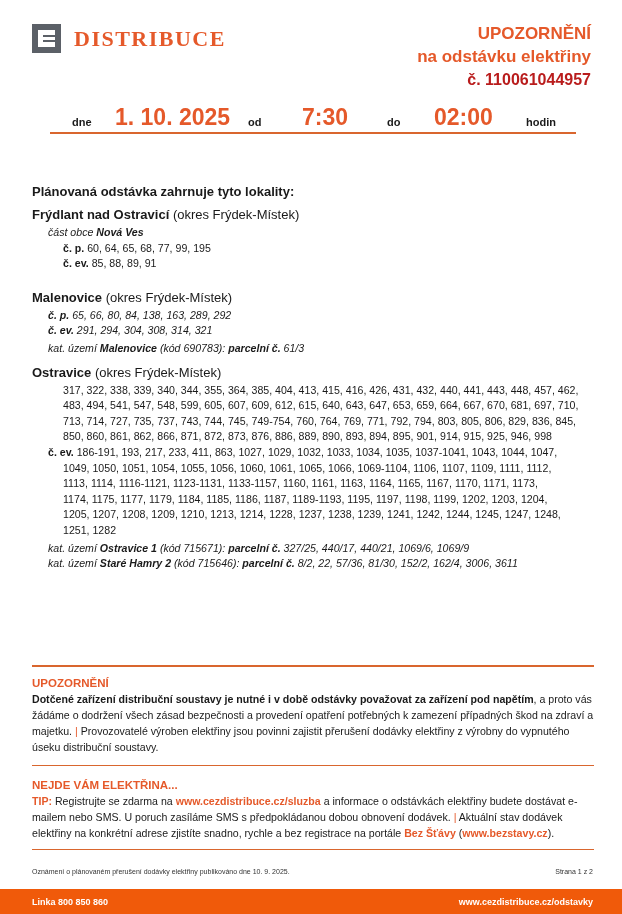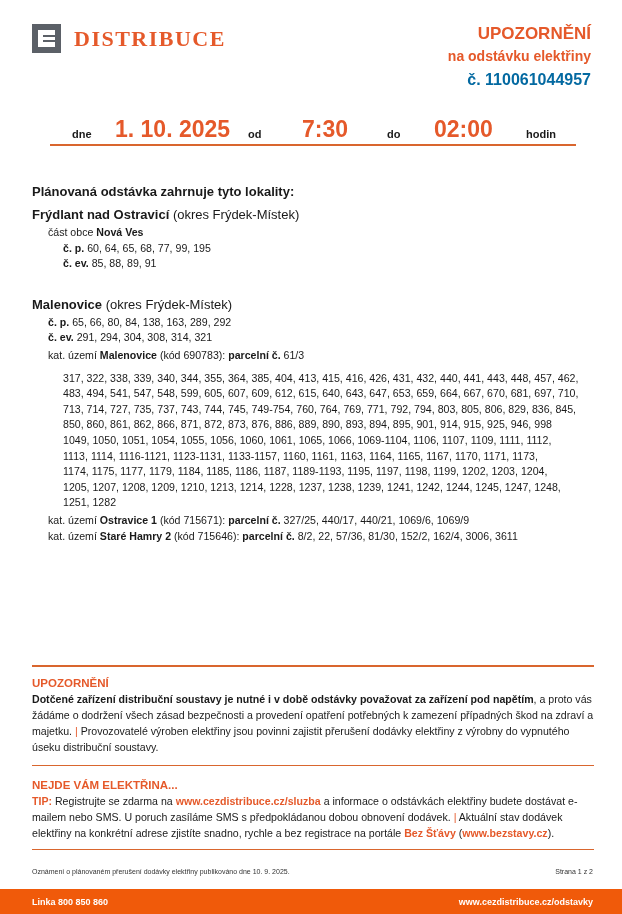--- a/index.html
+++ b/index.html
@@ -6,32 +6,32 @@
   body {
     width: 622px; height: 914px; position: relative; background: #ffffff;
     font-family: "Liberation Sans", sans-serif; color: #1a1a1a; overflow: hidden;
   }
   .logo { position: absolute; left: 32px; top: 24px; display: flex; align-items: center; }
   .logo-mark { width: 29px; height: 29px; background: #5b6067; position: relative; }
   .logo-mark svg { position: absolute; left: 0; top: 0; }
   .logo-text { margin-left: 13px; color: #e5592a; font-family: Liberation Serif, serif; font-weight: bold; font-size: 22px; letter-spacing: 1.5px; }
   .notice-head { position: absolute; right: 31px; top: 22px; text-align: right; }
   .notice-head .t1 { color: #e5592a; font-weight: bold; font-size: 17px; line-height: 23px; }
-  .notice-head .t2 { color: #e5592a; font-weight: bold; font-size: 14px; line-height: 23px; }
-  .notice-head .t3 { color: #0369a1; font-weight: bold; font-size: 16px; line-height: 23px; }
-  .timebar { position: absolute; left: 50px; top: 114px; width: 526px; height: 30px; border-bottom: 2px solid #d9662e; }
+  .notice-head .t2 { color: #e5592a; font-weight: bold; font-size: 17px; line-height: 23px; }
+  .notice-head .t3 { color: #b91c1c; font-weight: bold; font-size: 16px; line-height: 23px; }
+  .timebar { position: absolute; left: 50px; top: 102px; width: 526px; height: 30px; border-bottom: 2px solid #d9662e; }
   .timebar span { position: absolute; bottom: 4px; }
   .tb-small { font-size: 11px; font-weight: bold; color: #1a1a1a; }
   .tb-big { font-size: 23px; font-weight: bold; color: #e5592a; bottom: 1px !important; }
   .content { position: absolute; left: 32px; top: 184px; width: 560px; font-size: 11px; }
   .intro { font-weight: bold; font-size: 13px; margin-bottom: 5px; }
   .loc-title { font-size: 13px; margin-top: 8px; margin-bottom: 3px; }
   .loc-title b { font-weight: bold; }
   .line { line-height: 15.6px; font-size: 10.6px; }
-  .ind1 { padding-left: 16px; }
+  .ind1 { padding-left: 16px; font-style: italic; }
   .ind2 { padding-left: 31px; }
   .hr { position: absolute; left: 32px; width: 562px; height: 2px; background: #d9662e; }
   .box { position: absolute; left: 32px; width: 562px; font-size: 10.6px; line-height: 16px; }
   .box-title { color: #e5592a; font-size: 11.5px; font-weight: bold; margin-bottom: 0px; }
   .orange { color: #e5592a; }
   .bold { font-weight: bold; }
   .pub { position: absolute; left: 32px; top: 868px; font-size: 7px; color: #333; }
   .page { position: absolute; right: 29px; top: 868px; font-size: 7px; color: #333; }
   .footer { position: absolute; left: 0; top: 889px; width: 622px; height: 37px; background: #f05a0a; }
   .footer .left { position: absolute; left: 32px; top: 8px; color: #fff; font-weight: bold; font-size: 9px; }
@@ -76,43 +76,47 @@
       <span>část obce </span><b>Nová Ves</b>
     </div>
     <div class="line ind2">
       <b>č. p.</b><span> 60, 64, 65, 68, 77, 99, 195</span>
     </div>
     <div class="line ind2">
       <b>č. ev.</b><span> 85, 88, 89, 91</span>
     </div>
   </div>
 
-  <div style="margin-top:25px">
+  <div style="margin-top:18px">
     <div class="loc-title">
       <b>Malenovice</b><span> (okres Frýdek-Místek)</span>
     </div>
     <div class="line ind1">
       <b>č. p.</b><span> 65, 66, 80, 84, 138, 163, 289, 292</span>
     </div>
     <div class="line ind1">
       <b>č. ev.</b><span> 291, 294, 304, 308, 314, 321</span>
     </div>
     <div class="line ind1" style="margin-top:2px">
       <span>kat. území </span><b>Malenovice</b><span> (kód 690783): </span><b>parcelní č.</b><span> 61/3</span>
     </div>
   </div>
 
   <div style="margin-top:7px">
+    <div class="loc-title">
+      <b>Ostravice</b><span> (okres Frýdek-Místek)</span>
+    </div>
     <div style="padding-left:16px">
       <div class="line" style="padding-left:15px">317, 322, 338, 339, 340, 344, 355, 364, 385, 404, 413, 415, 416, 426, 431, 432, 440, 441, 443, 448, 457, 462,</div>
       <div class="line" style="padding-left:15px">483, 494, 541, 547, 548, 599, 605, 607, 609, 612, 615, 640, 643, 647, 653, 659, 664, 667, 670, 681, 697, 710,</div>
       <div class="line" style="padding-left:15px">713, 714, 727, 735, 737, 743, 744, 745, 749-754, 760, 764, 769, 771, 792, 794, 803, 805, 806, 829, 836, 845,</div>
       <div class="line" style="padding-left:15px">850, 860, 861, 862, 866, 871, 872, 873, 876, 886, 889, 890, 893, 894, 895, 901, 914, 915, 925, 946, 998</div>
     </div>
     <div style="padding-left:16px">
+      <div class="line"><b>č. ev.</b><span> 186-191, 193, 217, 233, 411, 863, 1027, 1029, 1032, 1033, 1034, 1035, 1037-1041, 1043, 1044, 1047,</span></div>
       <div class="line" style="padding-left:15px">1049, 1050, 1051, 1054, 1055, 1056, 1060, 1061, 1065, 1066, 1069-1104, 1106, 1107, 1109, 1111, 1112,</div>
       <div class="line" style="padding-left:15px">1113, 1114, 1116-1121, 1123-1131, 1133-1157, 1160, 1161, 1163, 1164, 1165, 1167, 1170, 1171, 1173,</div>
       <div class="line" style="padding-left:15px">1174, 1175, 1177, 1179, 1184, 1185, 1186, 1187, 1189-1193, 1195, 1197, 1198, 1199, 1202, 1203, 1204,</div>
       <div class="line" style="padding-left:15px">1205, 1207, 1208, 1209, 1210, 1213, 1214, 1228, 1237, 1238, 1239, 1241, 1242, 1244, 1245, 1247, 1248,</div>
       <div class="line" style="padding-left:15px">1251, 1282</div>
     </div>
     <div class="line ind1" style="margin-top:2px">
       <span>kat. území </span><b>Ostravice 1</b><span> (kód 715671): </span><b>parcelní č.</b><span> 327/25, 440/17, 440/21, 1069/6, 1069/9</span>
     </div>
     <div class="line ind1">

